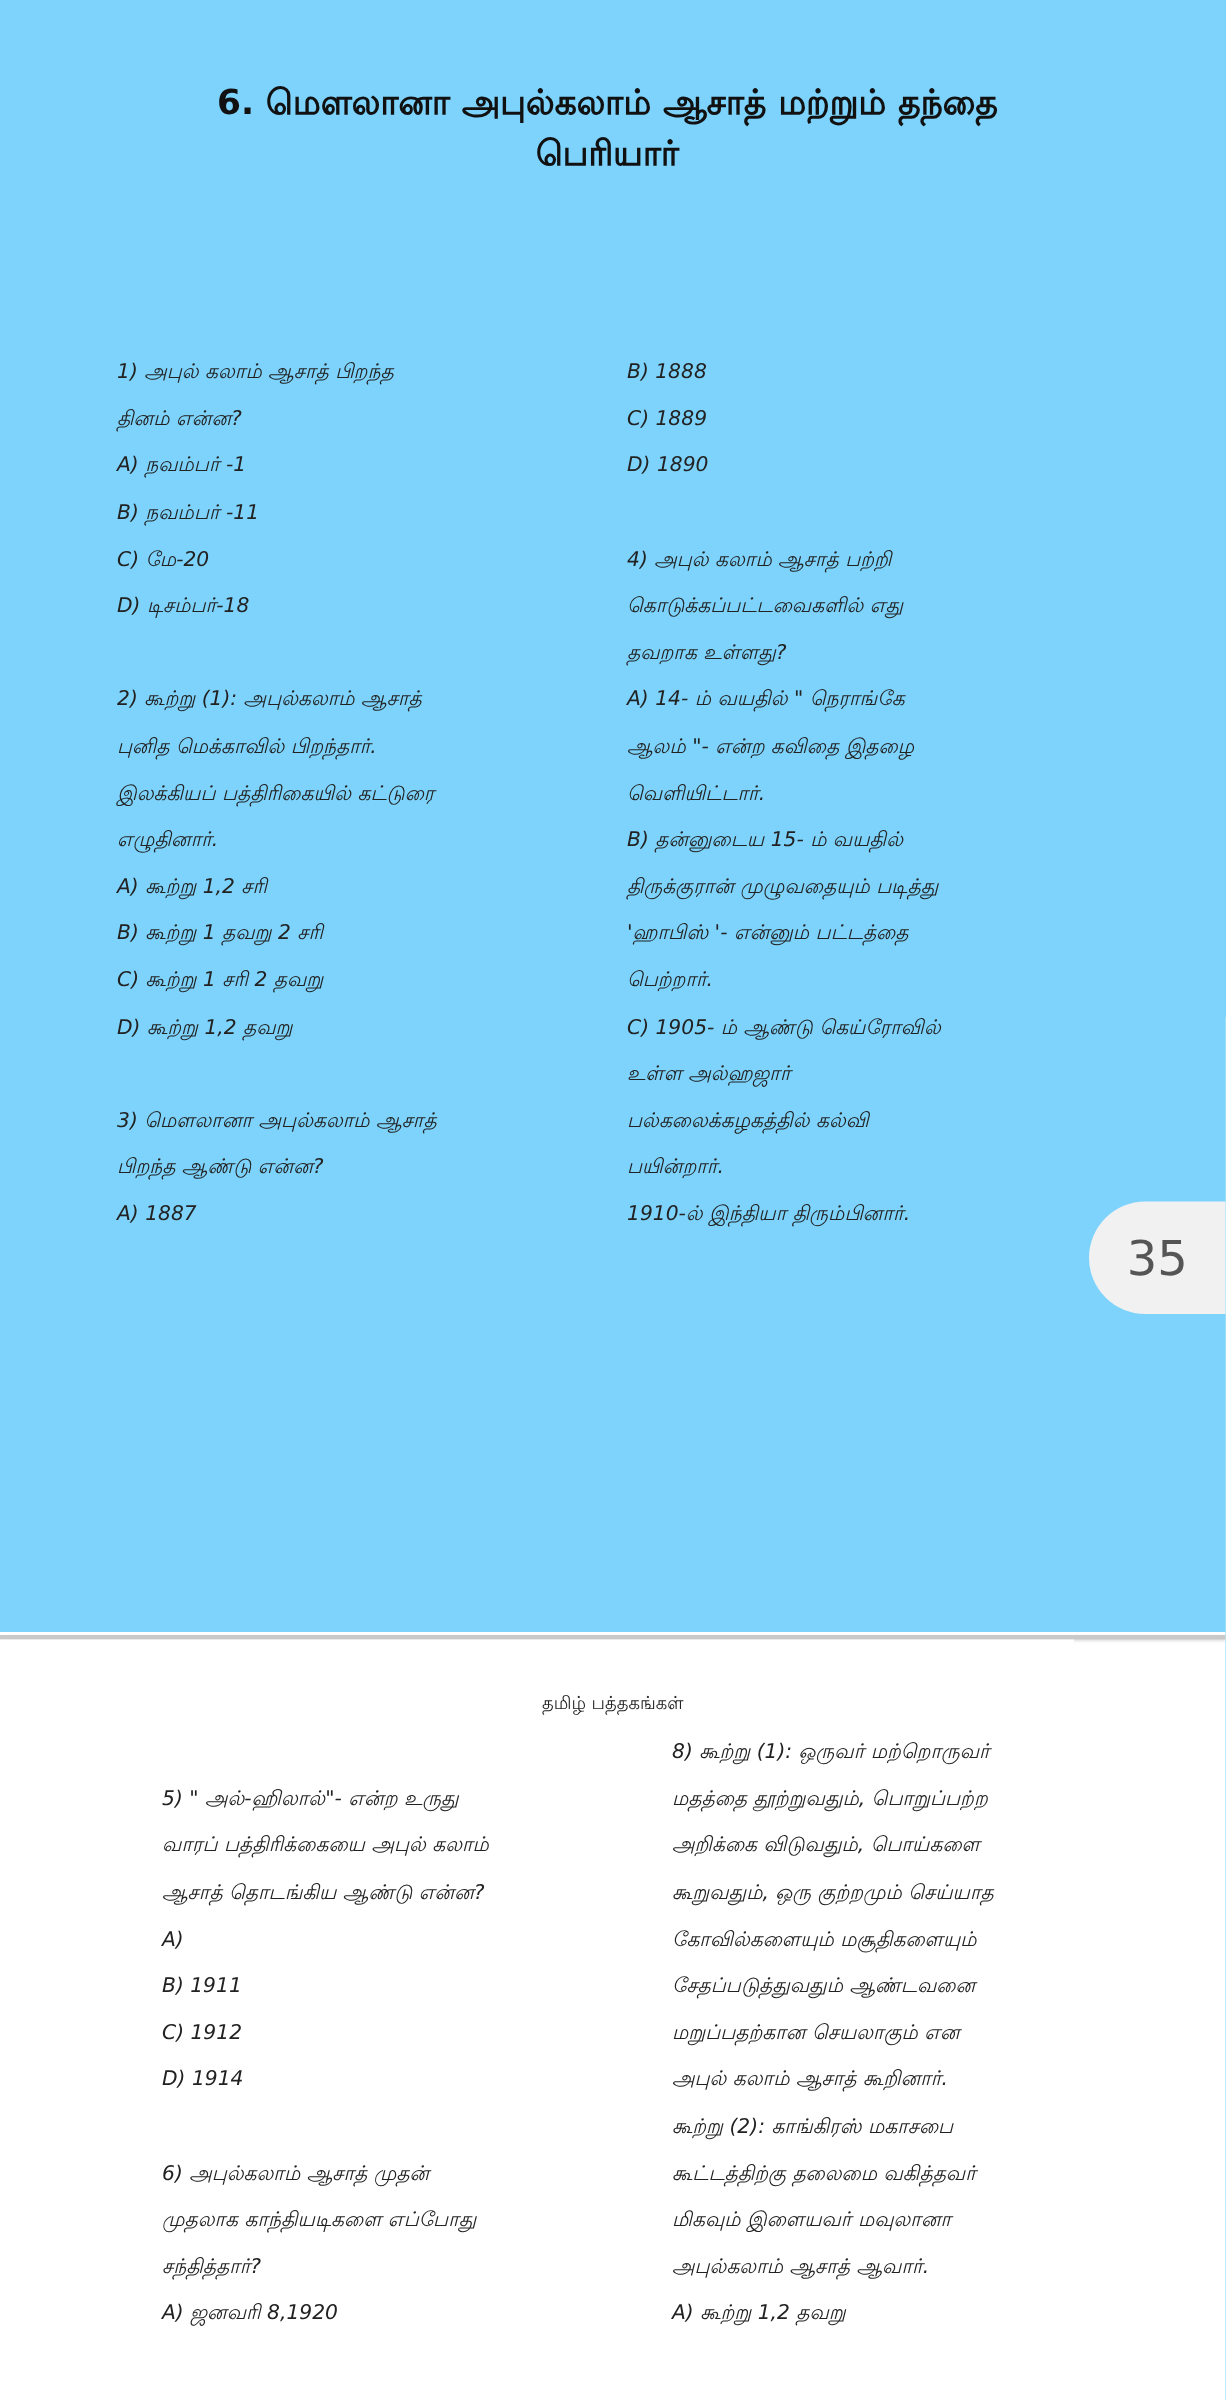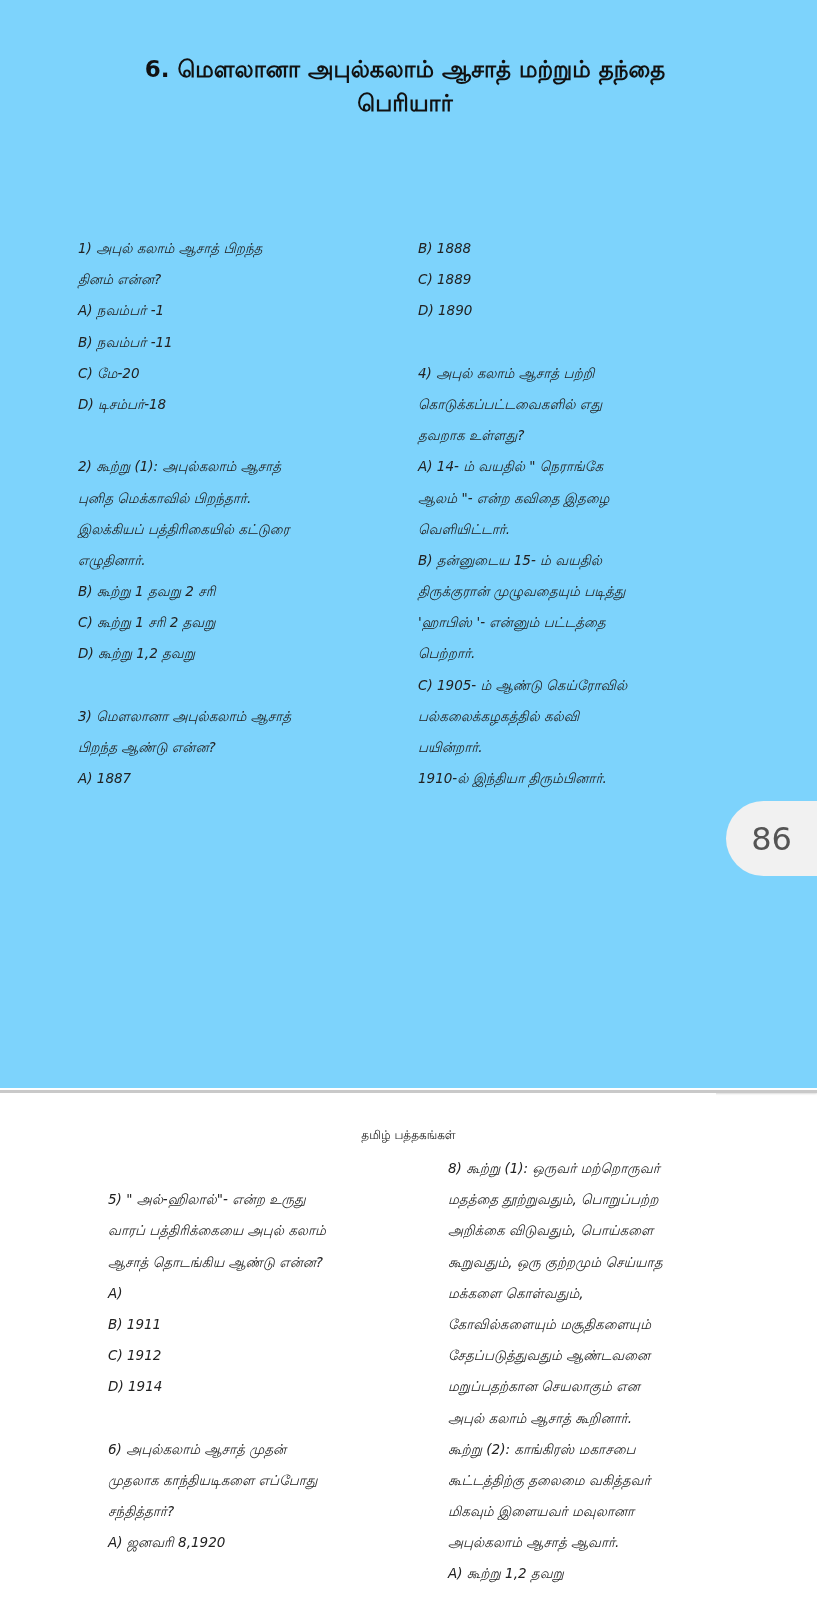--- a/index.html
+++ b/index.html
@@ -46,20 +46,21 @@
     <div class="line">தினம் என்ன?</div>
     <div class="line">A) நவம்பர் -1</div>
     <div class="line">B) நவம்பர் -11</div>
     <div class="line">C) மே-20</div>
     <div class="line">D) டிசம்பர்-18</div>
     <div class="gap"></div>
     <div class="line">2) கூற்று (1): அபுல்கலாம் ஆசாத்</div>
     <div class="line">புனித மெக்காவில் பிறந்தார்.</div>
     <div class="line">இலக்கியப் பத்திரிகையில் கட்டுரை</div>
     <div class="line">எழுதினார்.</div>
+    <div class="line">A) கூற்று 1,2 சரி</div>
     <div class="line">B) கூற்று 1 தவறு 2 சரி</div>
     <div class="line">C) கூற்று 1 சரி 2 தவறு</div>
     <div class="line">D) கூற்று 1,2 தவறு</div>
     <div class="gap"></div>
     <div class="line">3) மௌலானா அபுல்கலாம் ஆசாத்</div>
     <div class="line">பிறந்த ஆண்டு என்ன?</div>
     <div class="line">A) 1887</div>
   </div>
 
   <div class="col" style="left:418px; top:233px; width:300px;">
@@ -71,26 +72,27 @@
     <div class="line">கொடுக்கப்பட்டவைகளில் எது</div>
     <div class="line">தவறாக உள்ளது?</div>
     <div class="line">A) 14- ம் வயதில் " நெராங்கே</div>
     <div class="line">ஆலம் "- என்ற கவிதை இதழை</div>
     <div class="line">வெளியிட்டார்.</div>
     <div class="line">B) தன்னுடைய 15- ம் வயதில்</div>
     <div class="line">திருக்குரான் முழுவதையும் படித்து</div>
     <div class="line">'ஹாபிஸ் '- என்னும் பட்டத்தை</div>
     <div class="line">பெற்றார்.</div>
     <div class="line">C) 1905- ம் ஆண்டு கெய்ரோவில்</div>
+    <div class="line">உள்ள அல்ஹஜார்</div>
     <div class="line">பல்கலைக்கழகத்தில் கல்வி</div>
     <div class="line">பயின்றார்.</div>
     <div class="line">1910-ல் இந்தியா திரும்பினார்.</div>
   </div>
 
-  <div class="page-badge">86</div>
+  <div class="page-badge">35</div>
 </div>
 
 <div class="divider"></div>
 
 <div class="page2">
   <div class="header2">தமிழ் பத்தகங்கள்</div>
 
   <div class="col" style="left:108px; top:60px; width:320px;">
     <div class="gap"></div>
     <div class="line">5) " அல்-ஹிலால்"- என்ற உருது</div>
@@ -105,21 +107,20 @@
     <div class="line">முதலாக காந்தியடிகளை எப்போது</div>
     <div class="line">சந்தித்தார்?</div>
     <div class="line">A) ஜனவரி 8,1920</div>
   </div>
 
   <div class="col" style="left:448px; top:60px; width:320px;">
     <div class="line">8) கூற்று (1): ஒருவர் மற்றொருவர்</div>
     <div class="line">மதத்தை தூற்றுவதும், பொறுப்பற்ற</div>
     <div class="line">அறிக்கை விடுவதும், பொய்களை</div>
     <div class="line">கூறுவதும், ஒரு குற்றமும் செய்யாத</div>
-    <div class="line">மக்களை கொள்வதும்,</div>
     <div class="line">கோவில்களையும் மசூதிகளையும்</div>
     <div class="line">சேதப்படுத்துவதும் ஆண்டவனை</div>
     <div class="line">மறுப்பதற்கான செயலாகும் என</div>
     <div class="line">அபுல் கலாம் ஆசாத் கூறினார்.</div>
     <div class="line">கூற்று (2): காங்கிரஸ் மகாசபை</div>
     <div class="line">கூட்டத்திற்கு தலைமை வகித்தவர்</div>
     <div class="line">மிகவும் இளையவர் மவுலானா</div>
     <div class="line">அபுல்கலாம் ஆசாத் ஆவார்.</div>
     <div class="line">A) கூற்று 1,2 தவறு</div>
   </div>

